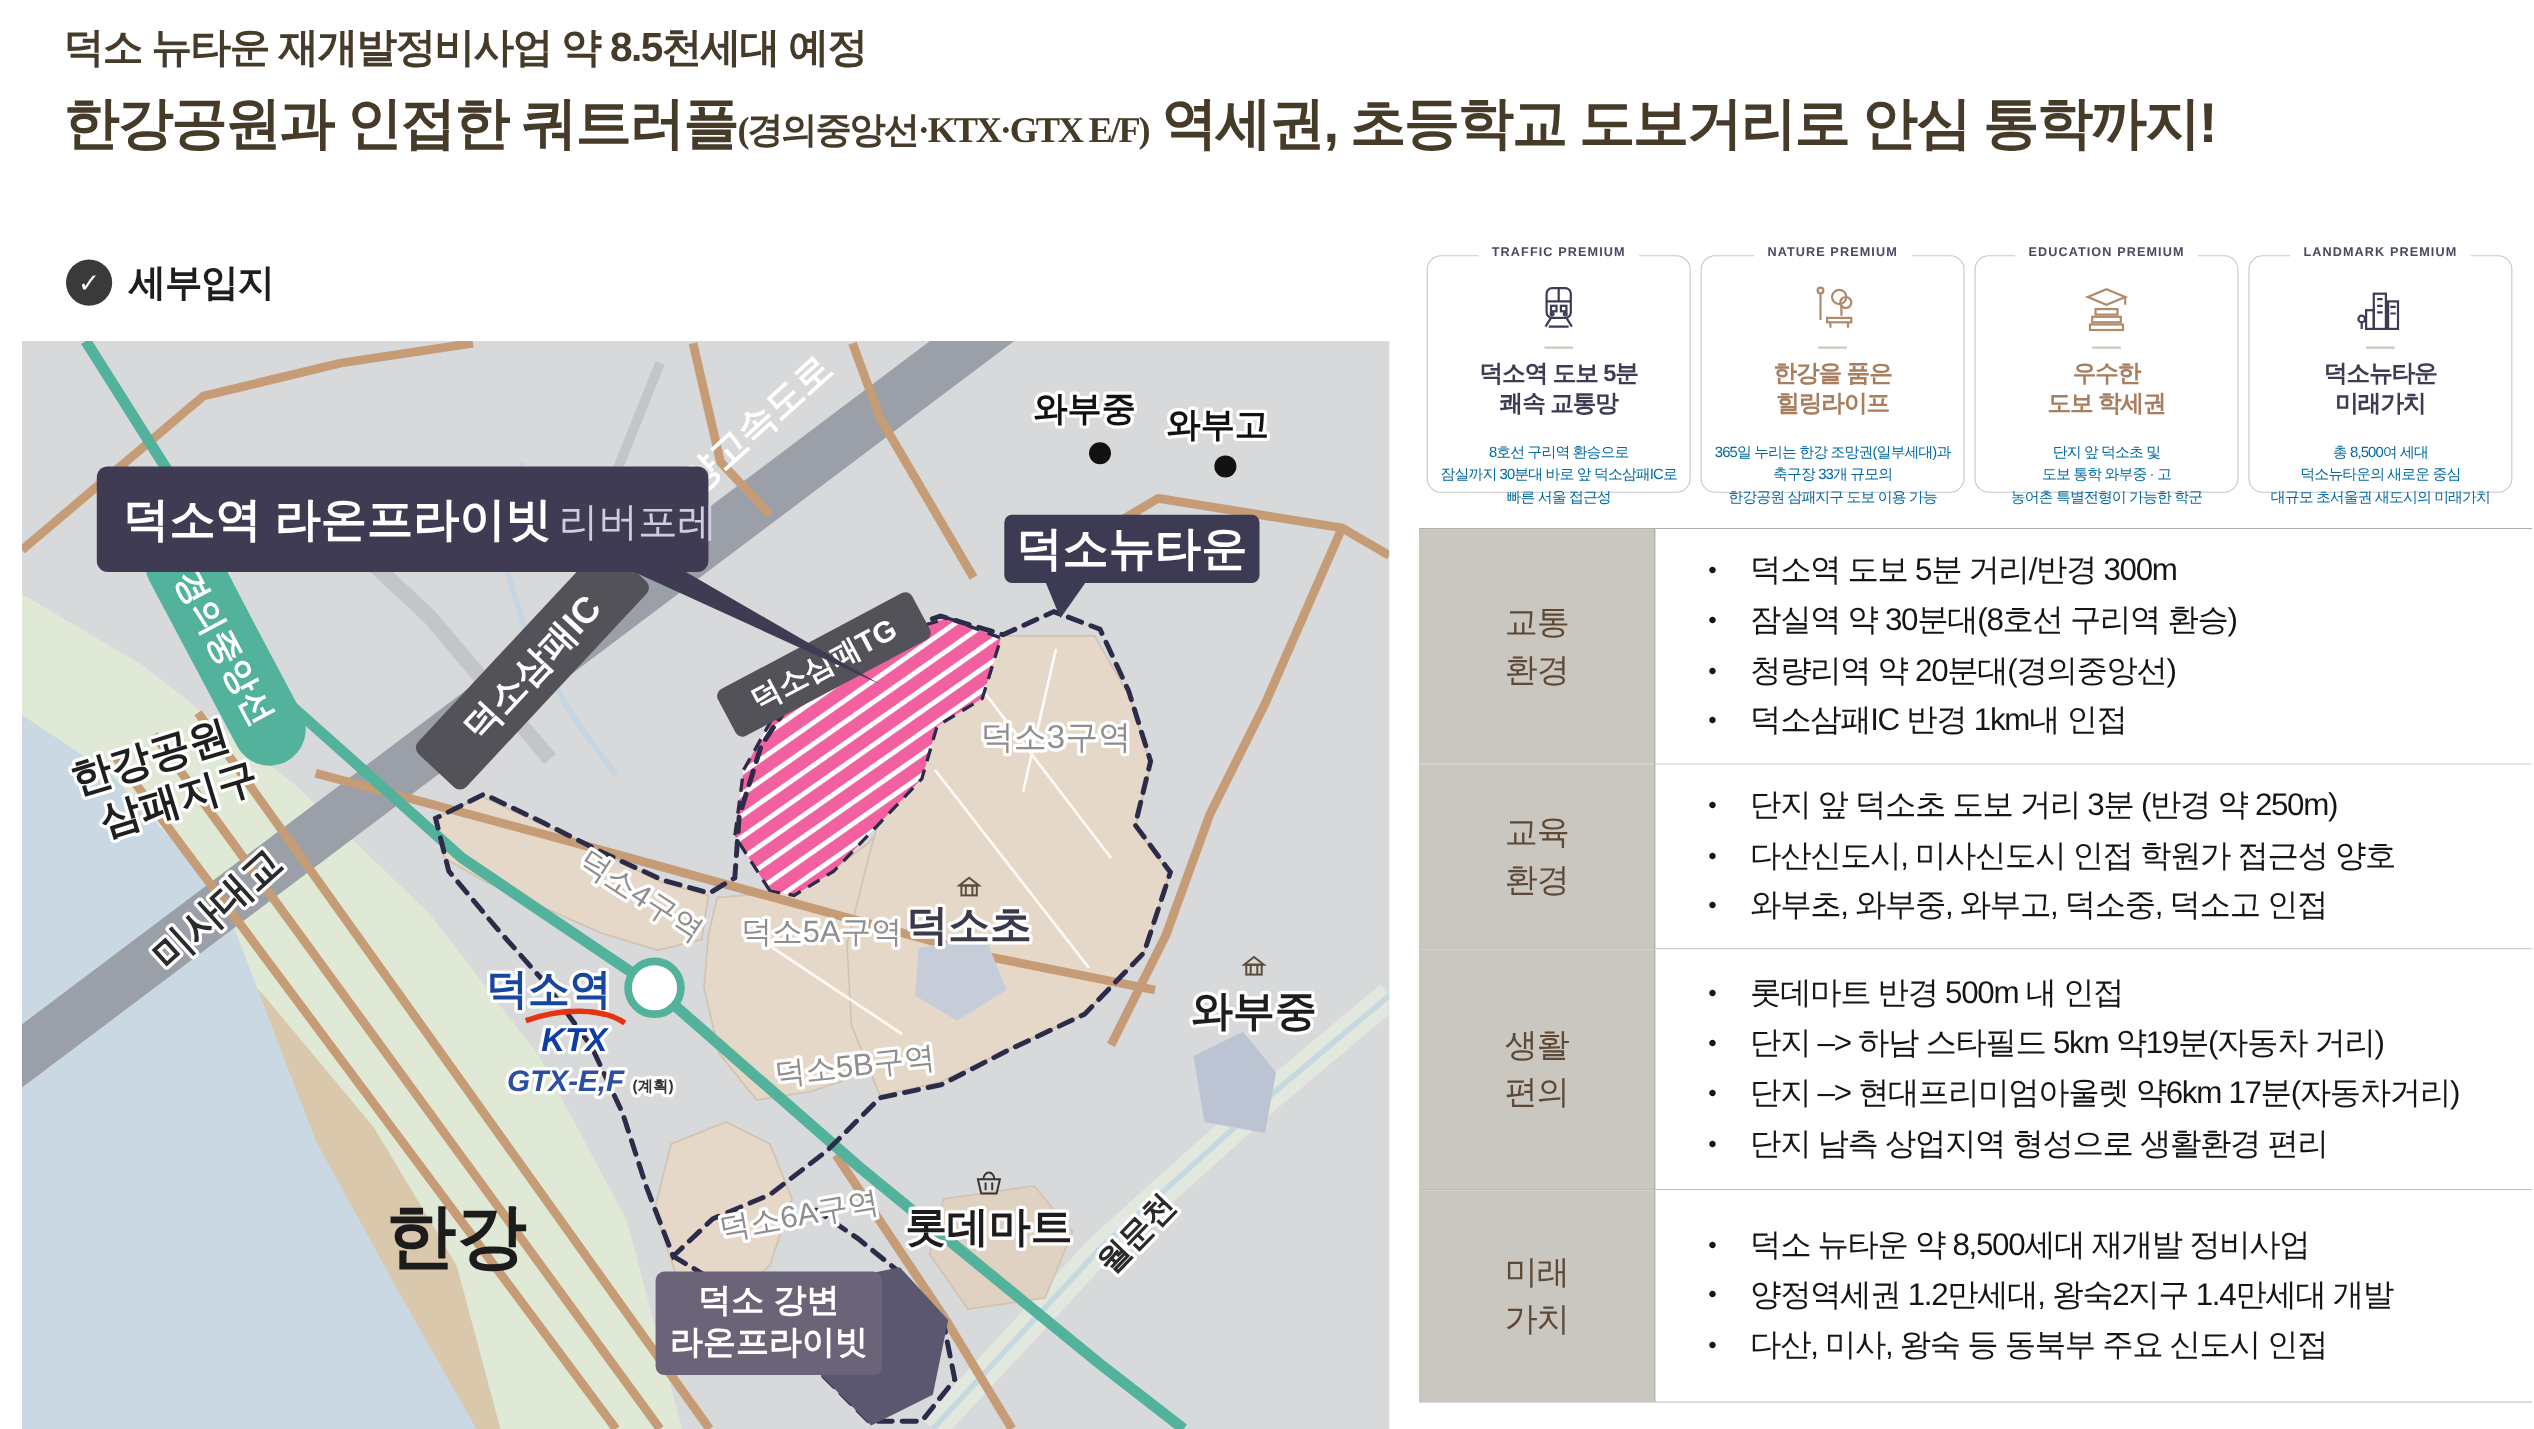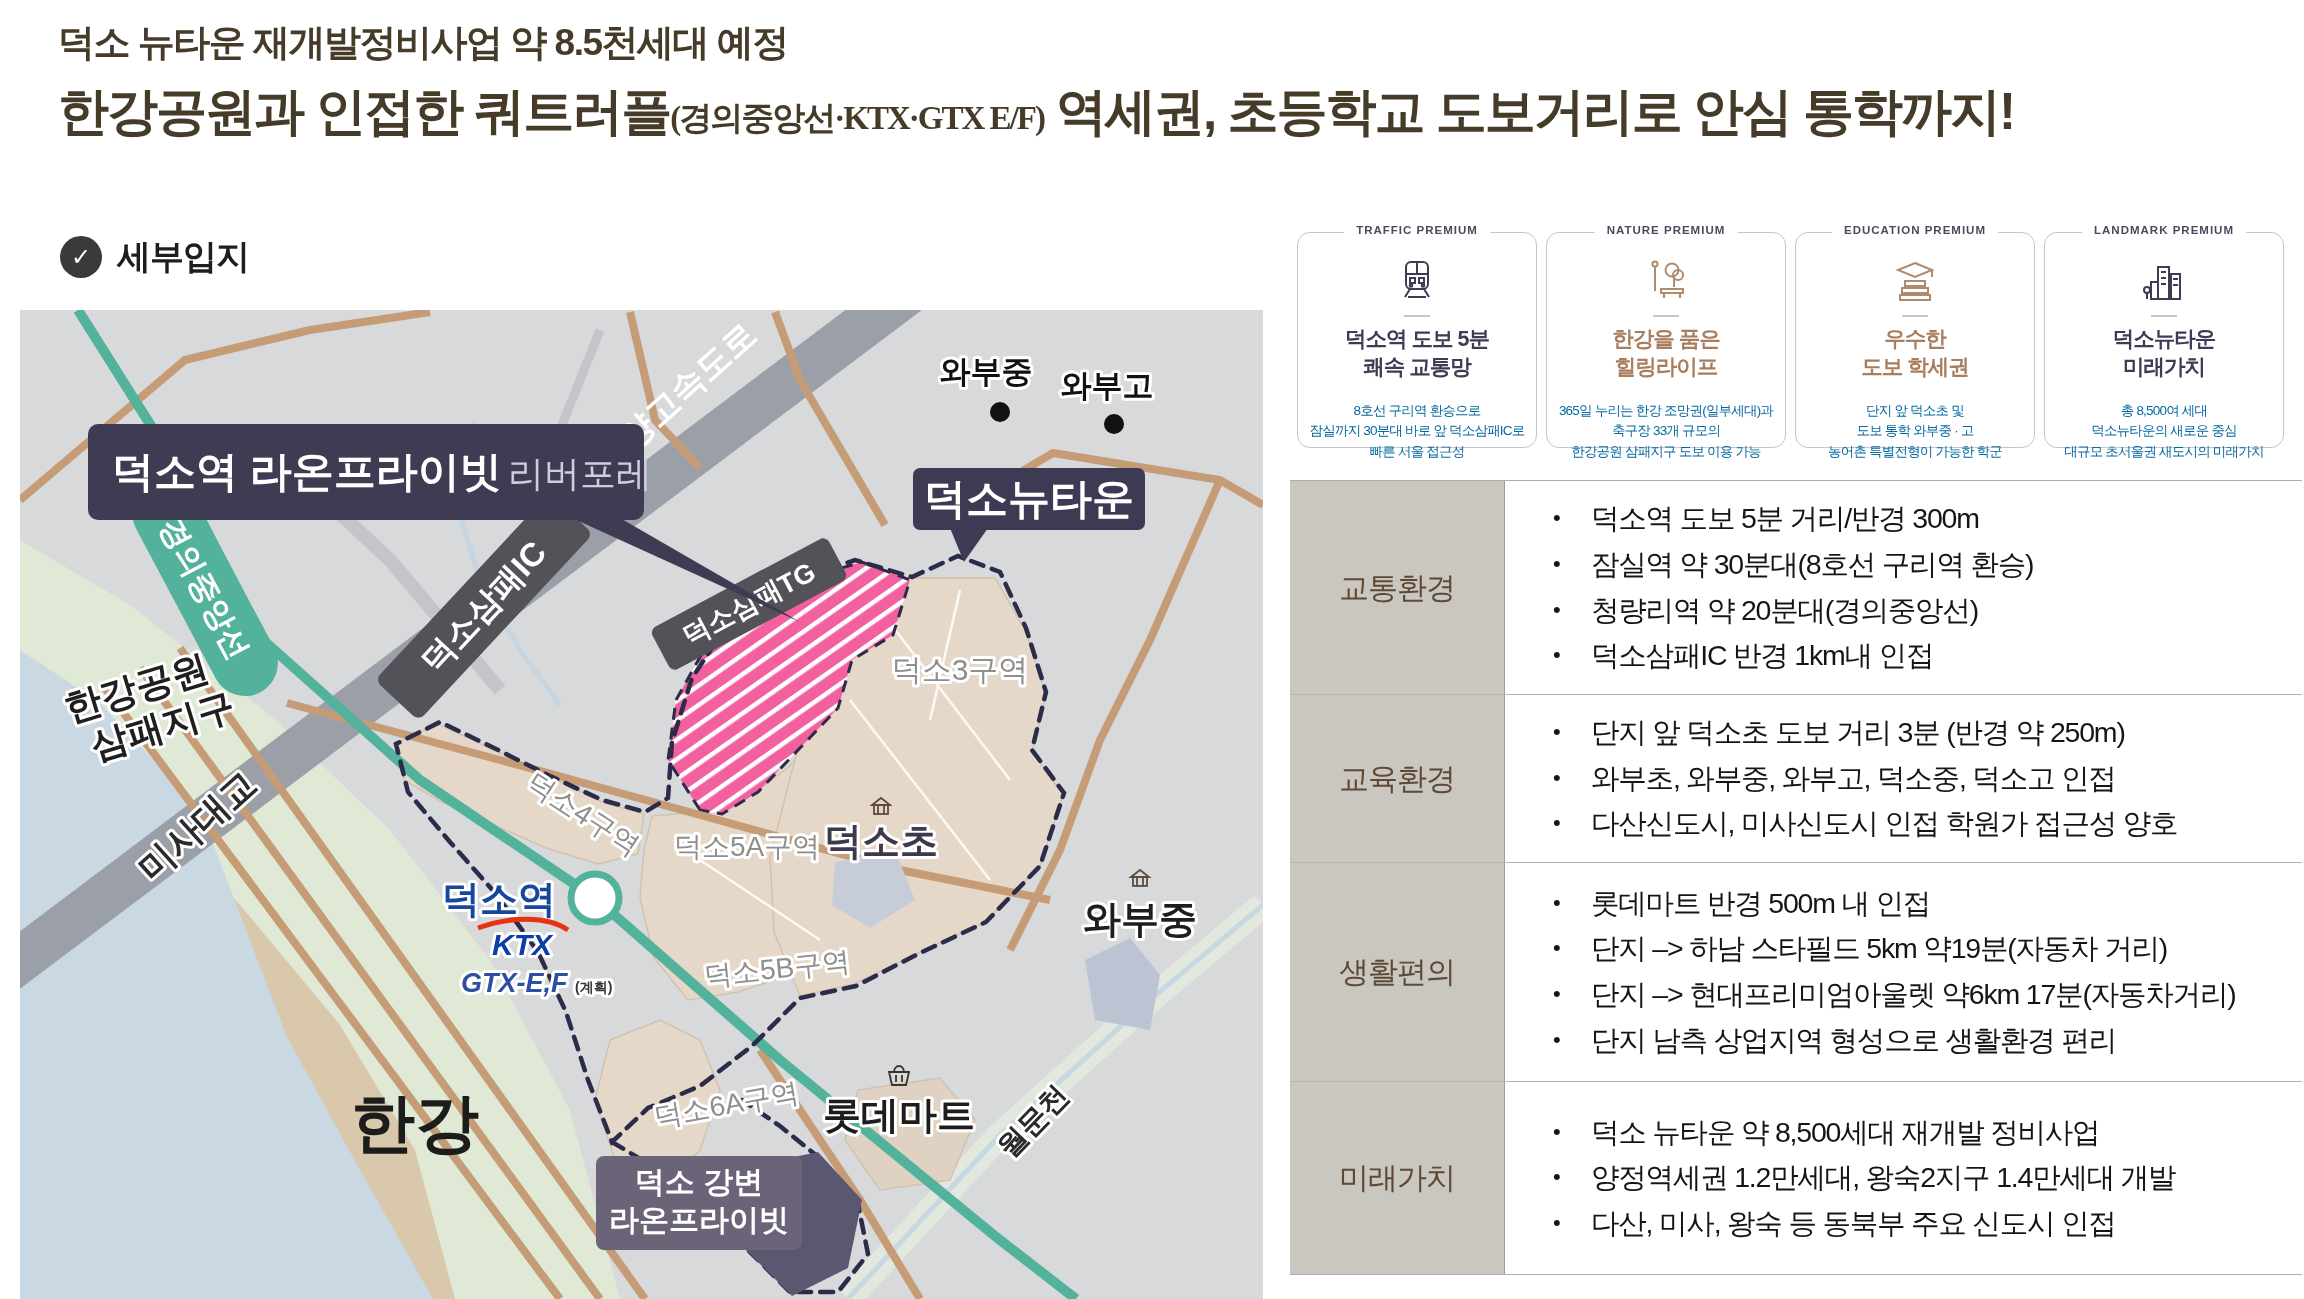--- a/index.html
+++ b/index.html
@@ -29,21 +29,21 @@
   .card.navy .t{color:#3d3c55;} .card.brown .t{color:#a87e5f;}
   .card.navy .ic{color:#3d3c55;} .card.brown .ic{color:#b08b6b;}
   .card .b{margin-top:20px;font-size:13.5px;line-height:1.5;color:#0369a1;letter-spacing:-0.8px;}
   .c1{left:1297px;} .c2{left:1546px;} .c3{left:1795px;} .c4{left:2044px;}
 
   
   .itable{position:absolute;left:1290px;top:480px;width:1012px;
           border-top:1.5px solid #b0aeaa;border-bottom:1.5px solid #b0aeaa;}
   .trow{display:grid;grid-template-columns:215px 1fr;border-bottom:1.5px solid #b7b5b1;}
   .trow:last-child{border-bottom:none;}
-  .tlabel{background:#cac7c0;border-right:1.5px solid #9f9d99;display:flex;flex-direction:row;
+  .tlabel{background:#cac7c0;border-right:1.5px solid #9f9d99;display:flex;flex-direction:column;
           align-items:center;justify-content:center;font-size:30px;color:#5d4935;line-height:1.45;letter-spacing:-1px;}
   .tcell{background:#fff;display:flex;flex-direction:column;justify-content:center;padding:10px 10px 10px 34px;}
   .tcell ul{margin:0;padding:0;list-style:none;}
   .tcell li{position:relative;padding-left:52px;font-size:28.5px;color:#151515;line-height:1.6;letter-spacing:-1.2px;white-space:nowrap;}
   .tcell li::before{content:"•";position:absolute;left:14px;font-size:22px;top:4px;}
   .r1{height:213px;} .r2{height:167px;} .r3{height:218px;} .r4{height:192px;}
 
   
   .map{position:absolute;left:20px;top:310px;width:1243px;height:989px;background:#d7d9da;overflow:hidden;}
   svg text{font-family:"Liberation Sans","DejaVu Sans",sans-serif;}
@@ -157,22 +157,22 @@
         </div>
     </div>
     <div class="trow r2">
       <div class="tlabel">
           <span>교육</span>
           <span>환경</span>
         </div>
       <div class="tcell">
           <ul>
         <li>단지 앞 덕소초 도보 거리 3분 (반경 약 250m)</li>
+        <li>다산신도시, 미사신도시 인접 학원가 접근성 양호</li>
         <li>와부초, 와부중, 와부고, 덕소중, 덕소고 인접</li>
-        <li>다산신도시, 미사신도시 인접 학원가 접근성 양호</li>
       </ul>
         </div>
     </div>
     <div class="trow r3">
       <div class="tlabel">
           <span>생활</span>
           <span>편의</span>
         </div>
       <div class="tcell">
           <ul>

